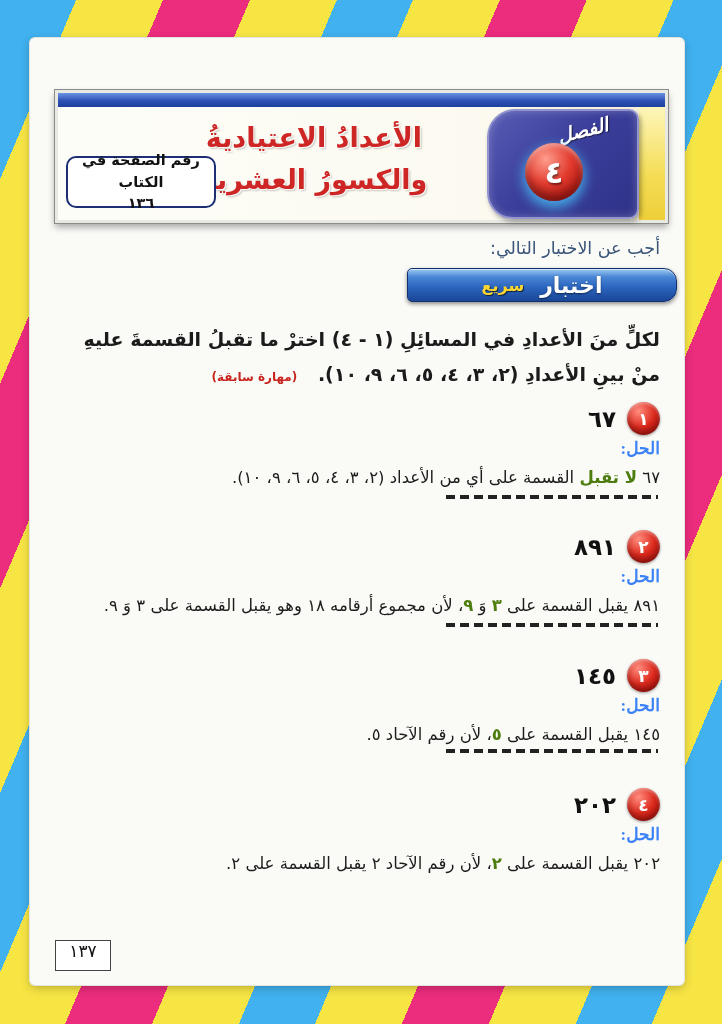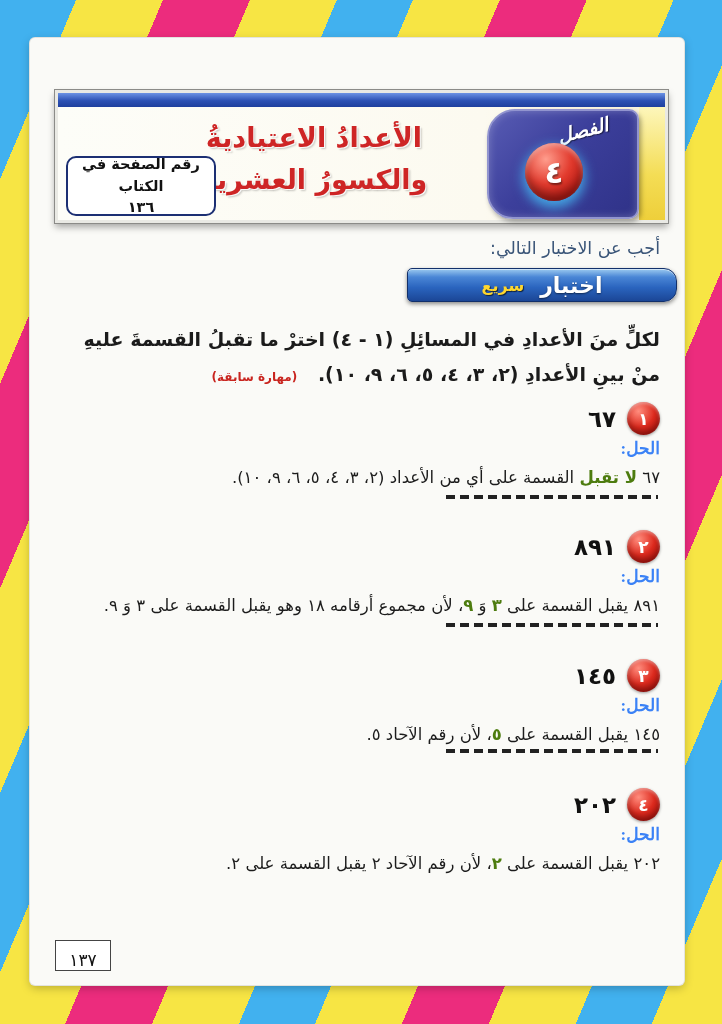--- a/index.html
+++ b/index.html
@@ -51,21 +51,21 @@
     display:flex; align-items:center; justify-content:center;
     color:#fff; font-size:31px; font-weight:bold;
     text-shadow: 1px 2px 2px rgba(0,0,0,.45);
   }
   .header-title {
     position:absolute; top:24px; right:196px; width:310px;
     text-align:center; color:#ce2525; font-weight:bold; font-size:27px; line-height:42px;
     text-shadow: 1px 1px 0 rgba(255,255,255,.85), 2px 2px 2px rgba(0,0,0,.2);
   }
   .page-ref-box {
-    position:absolute; left:8px; top:63px; width:150px; height:60px;
+    position:absolute; left:8px; top:63px; width:150px; height:52px;
     background:#fff; border:2.5px solid #1c2f73; border-radius:10px;
     display:flex; flex-direction:column; align-items:center; justify-content:center;
     color:#111; font-weight:bold; font-size:14.5px; line-height:1.45; text-align:center;
   }
   
   .prompt-text {
     position:absolute; top:200px; right:24px;
     color:#3a5578; font-weight:normal; font-size:17.5px;
   }
   .quick-test-banner {
@@ -103,21 +103,21 @@
   .sol-red { color:#4d7c0f; font-weight:bold; }
   .dashed-sep {
     position:absolute; right:26px; width:212px; height:4px;
     background: repeating-linear-gradient(90deg,#222 0 9px, transparent 9px 14px);
   }
   .sep1 { top:457px; } .sep2 { top:585px; } .sep3 { top:711px; }
   
   .page-number-box {
     position:absolute; left:25px; top:902px; width:56px; height:31px;
     background:#fff; border:1.5px solid #444;
-    display:flex; align-items:flex-end; justify-content:center;
+    display:flex; align-items:flex-start; justify-content:center;
     font-size:17px; color:#111;
   }
 </style>
 </head>
 <body>
 
 <div class="page" dir="rtl">
 
   <div class="chapter-header">
     <div class="header-blue-bar"></div>

